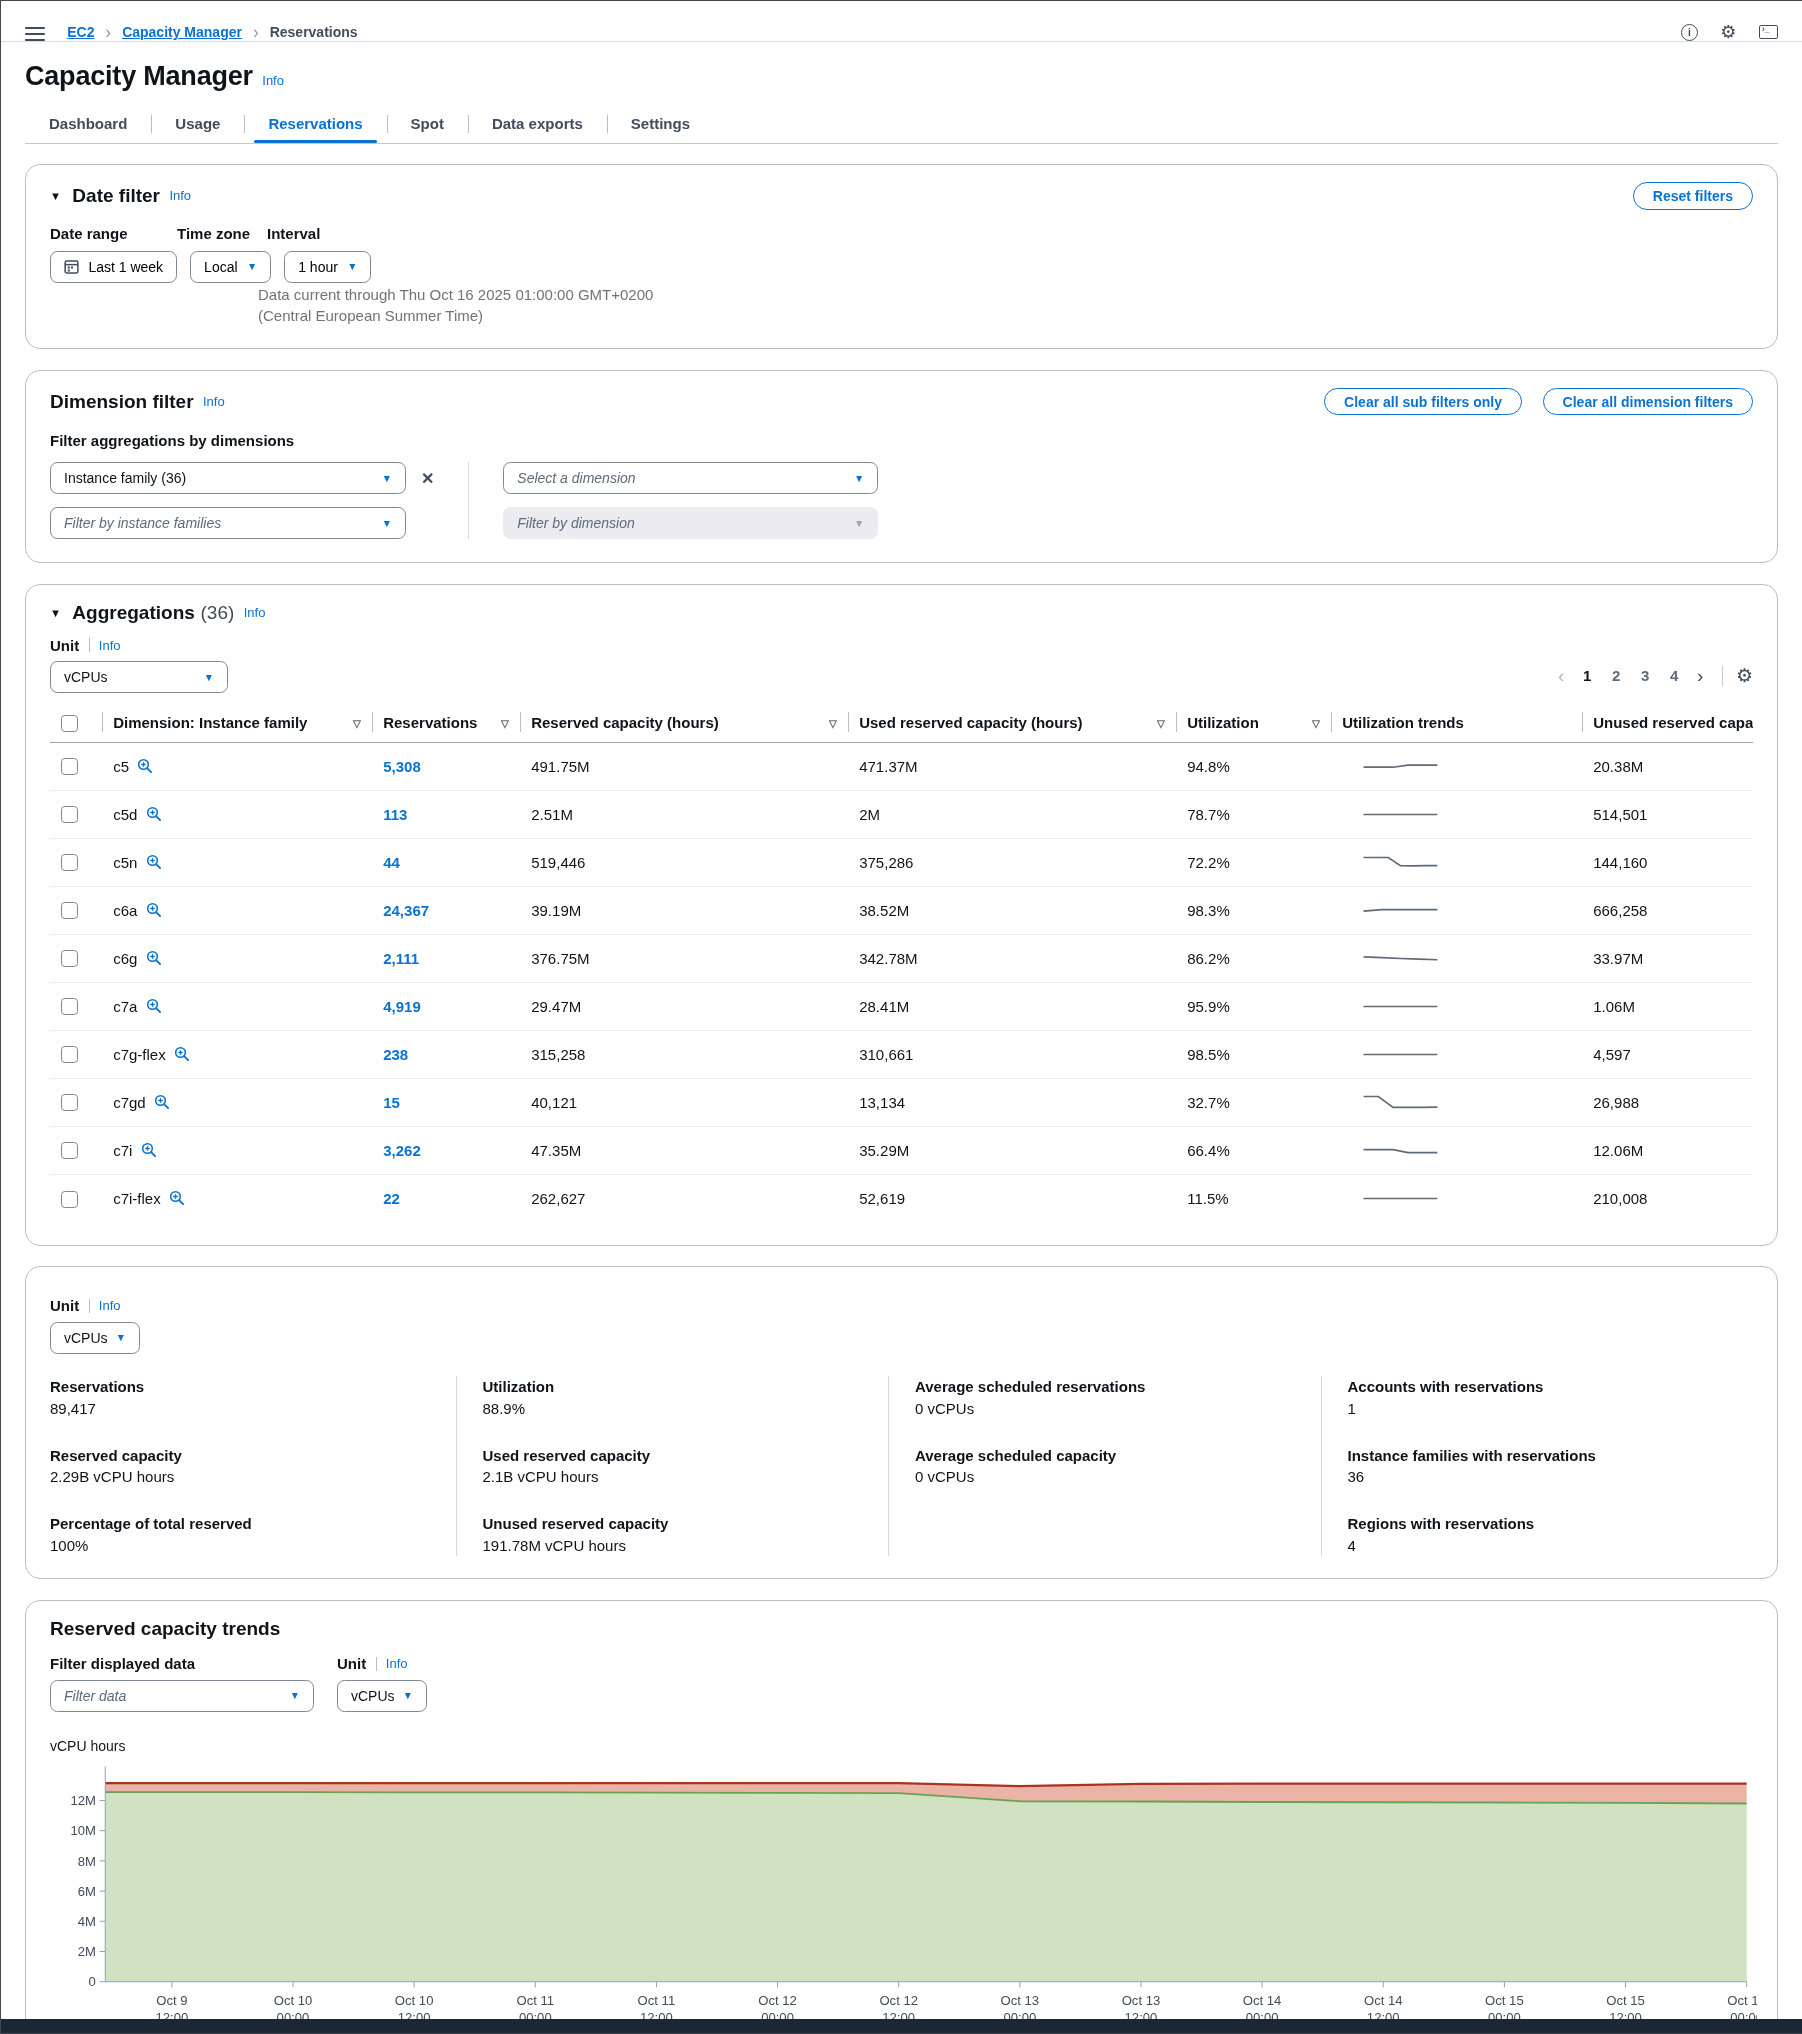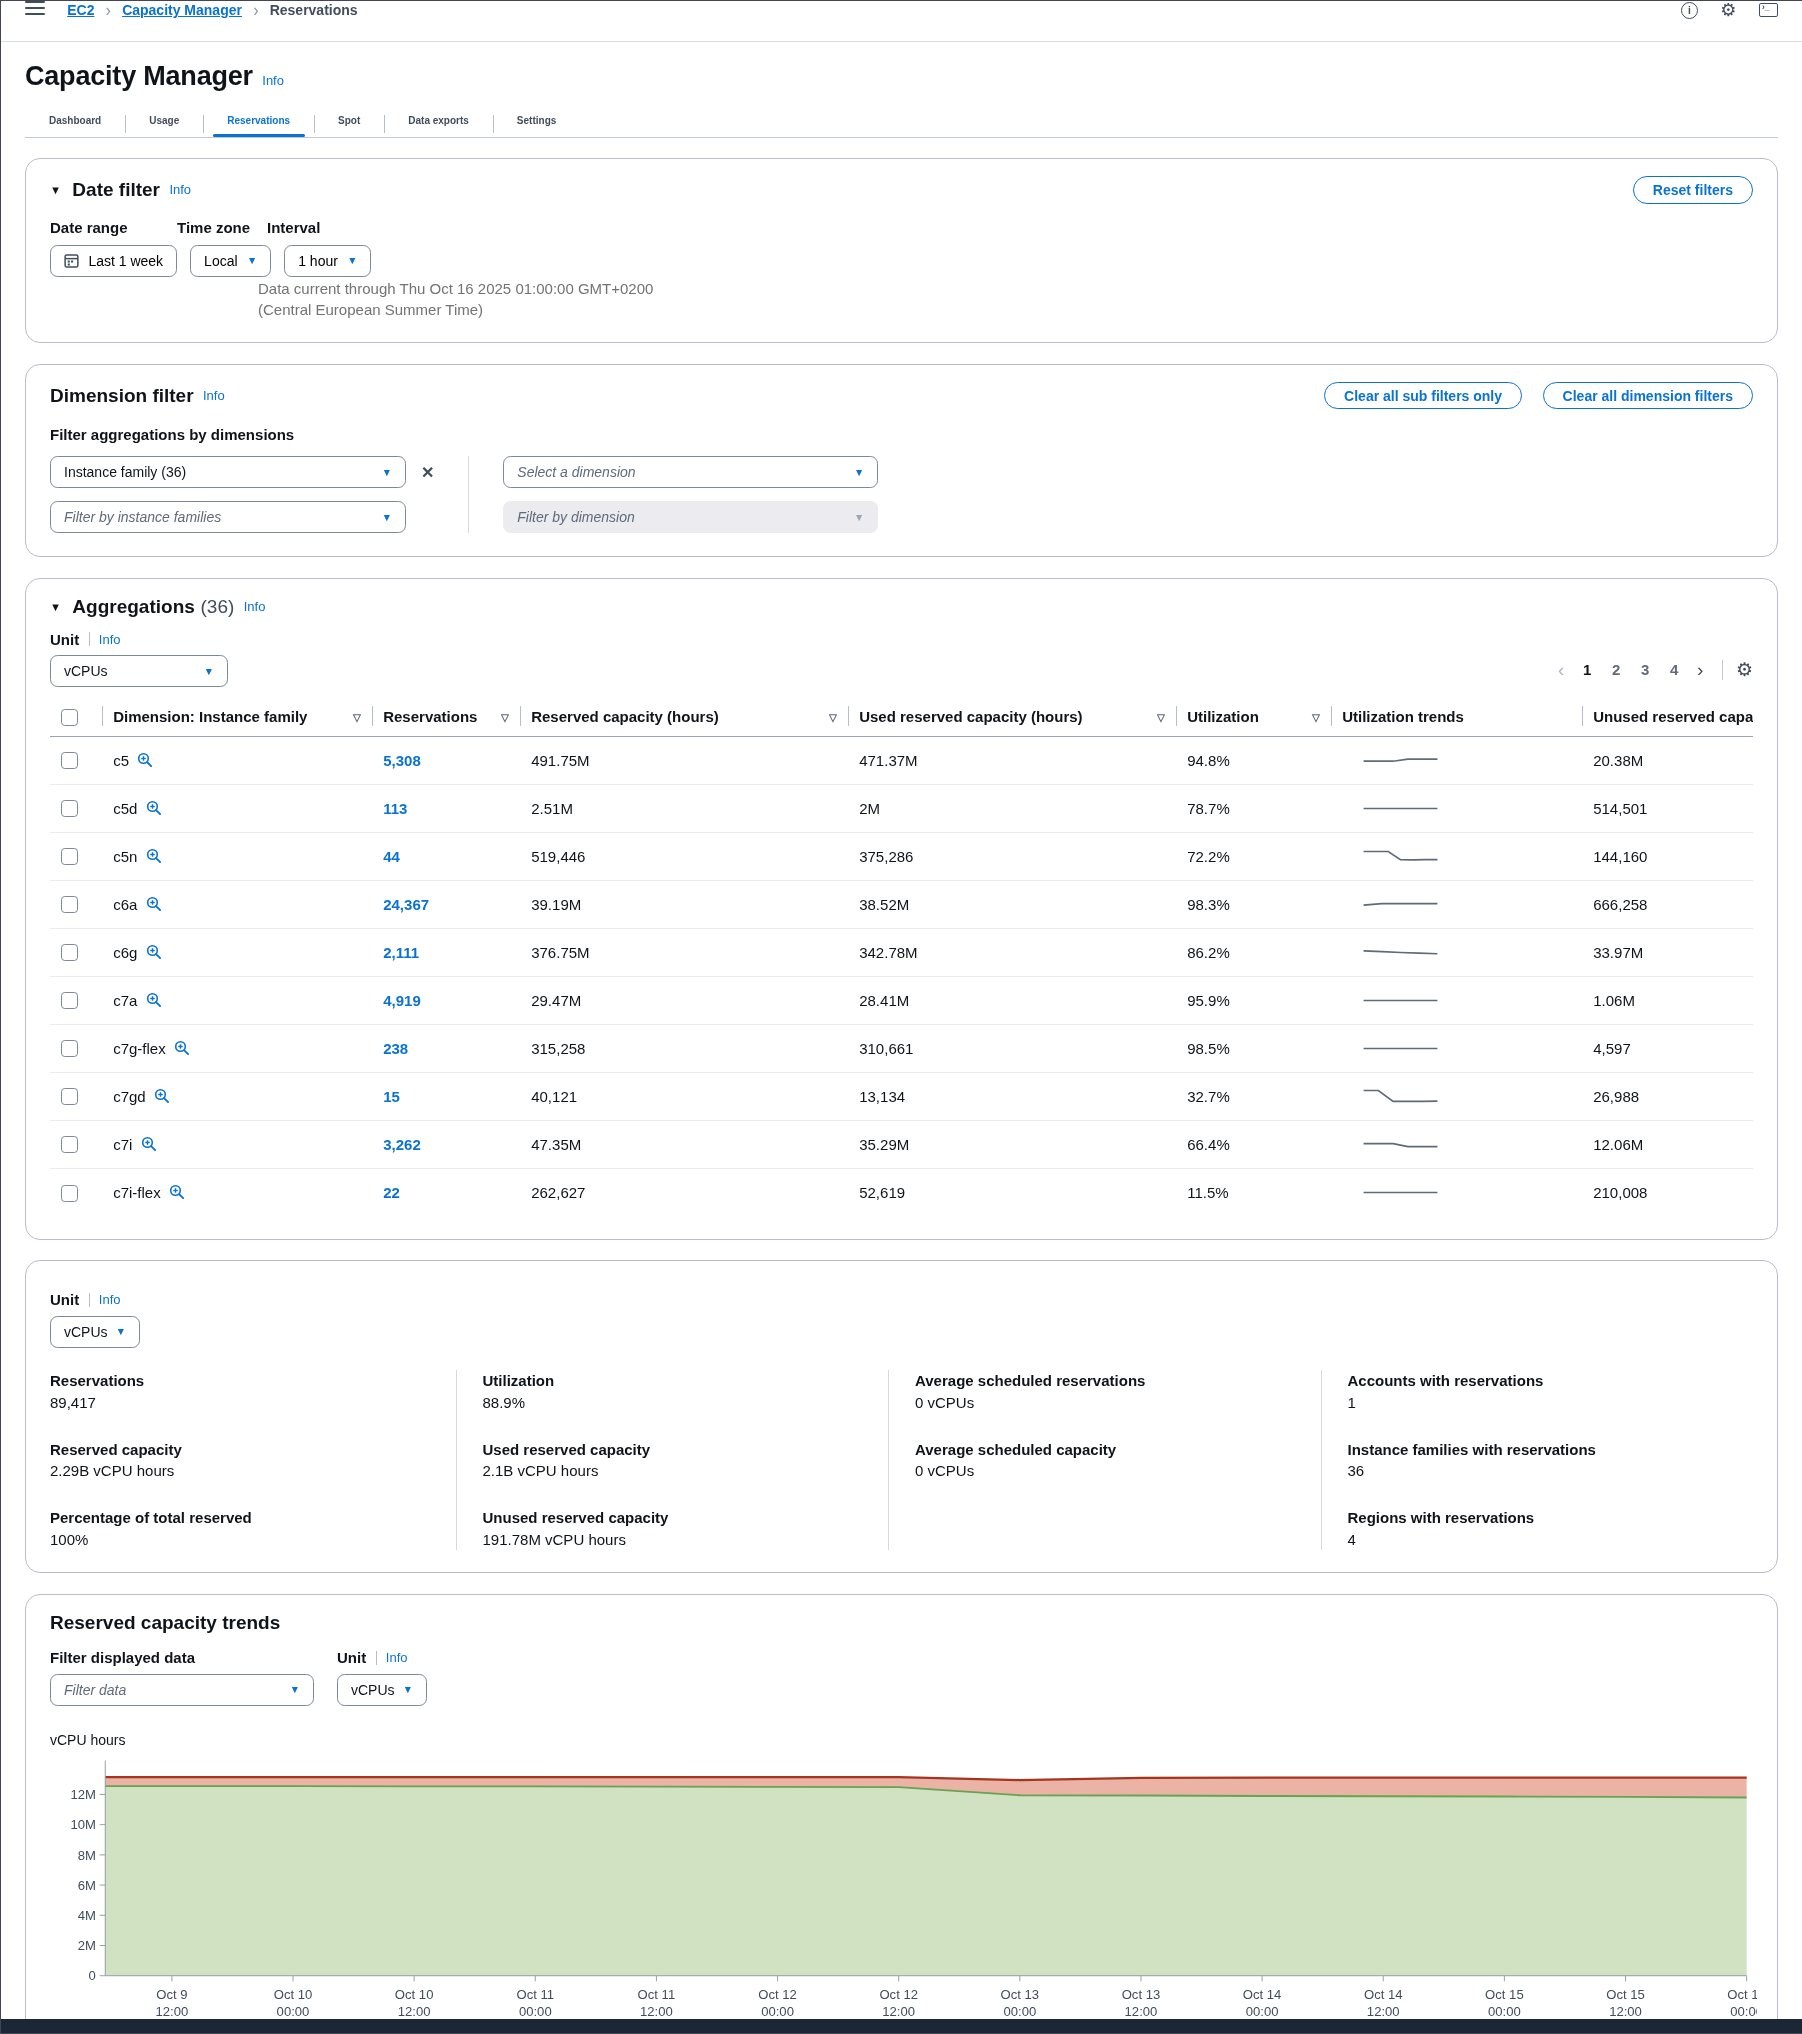--- a/index.html
+++ b/index.html
@@ -1,41 +1,41 @@
 <!DOCTYPE html>
 <html style="font-size:15px"><head>
 <meta charset="utf-8">
 <style>
   *{box-sizing:border-box;margin:0;padding:0}
   html,body{background:#fff}
   body{width:1803px;font-family:"Liberation Sans",sans-serif;color:#0f141a;font-size:15px}
   .screen{width:1803px;height:2034px;border:1.9px solid #424650;position:relative;overflow:hidden;background:#fff}
 
   
-  .topbar{height:41px;display:flex;align-items:flex-start;padding:0 24px;border-bottom:1.9px solid #d9dde3}
+  .topbar{height:41px;display:flex;align-items:flex-end;padding:0 24px;border-bottom:1.9px solid #d9dde3}
   .hamburger{width:19.7px;height:14px;display:flex;flex-direction:column;justify-content:space-between;cursor:pointer}
   .hamburger span{height:2.3px;background:#414d5c;border-radius:0.9px}
   .breadcrumb{display:flex;align-items:center;gap:11.2px;margin-left:22.5px;font-size:14px}
   .breadcrumb a{color:#0972d3;font-weight:700;text-decoration:underline;cursor:pointer}
   .crumb-current{color:#414d5c;font-weight:700}
   .crumb-sep{color:#8d99a8;font-size:16px;transform:scaleY(1.2)}
   .topbar-right{margin-left:auto;display:flex;gap:22.5px;align-items:center;color:#414d5c}
   .icon-circle-i{width:17px;height:17px;border:1.9px solid #414d5c;border-radius:50%;display:flex;align-items:center;justify-content:center;font-size:10.3px;font-weight:700;cursor:pointer}
   .icon-gear{font-size:18px;line-height:1;cursor:pointer}
   .icon-shell{width:19px;height:14px;border:1.9px solid #414d5c;border-radius:1.9px;position:relative;cursor:pointer}
   .icon-shell::after{content:'›_';position:absolute;left:1.9px;top:-1.9px;font-size:8.4px;font-weight:700;color:#414d5c}
 
   main{padding:0 24px}
   .page-header{display:flex;align-items:baseline;gap:9.4px;padding-top:19px}
   h1{font-size:27px;font-weight:700;letter-spacing:-0.2px}
   .info-link{color:#0972d3;font-weight:400;font-size:13px;text-decoration:none;cursor:pointer}
 
   
   .tabs{display:flex;margin-top:13px;border-bottom:0.9px solid #c1c9d2}
-  .tab{position:relative;padding:10.3px 24px;font-weight:700;color:#414d5c;font-size:10px;cursor:pointer}
+  .tab{position:relative;padding:10.3px 24px;font-weight:700;color:#414d5c;font-size:15px;cursor:pointer}
   .tab+.tab::before{content:'';position:absolute;left:0;top:10.3px;height:18px;width:0.9px;background:#b6bec9}
   .tab.active{color:#0972d3}
   .tab.active::after{content:'';position:absolute;left:9.4px;right:9.4px;bottom:-0.9px;height:3.7px;background:#0972d3;border-radius:1.9px}
 
   
   .panel{border:0.9px solid #b7bdc9;border-radius:15px;margin-top:20.6px;padding:17px 24px 22.5px;background:#fff}
   .panel-head{display:flex;align-items:center;gap:9.4px}
   .spacer{flex:1}
   .sec-caret{font-size:11.2px;color:#0f141a;margin-right:1.9px}
   .sec-title{font-size:19px;font-weight:700}

